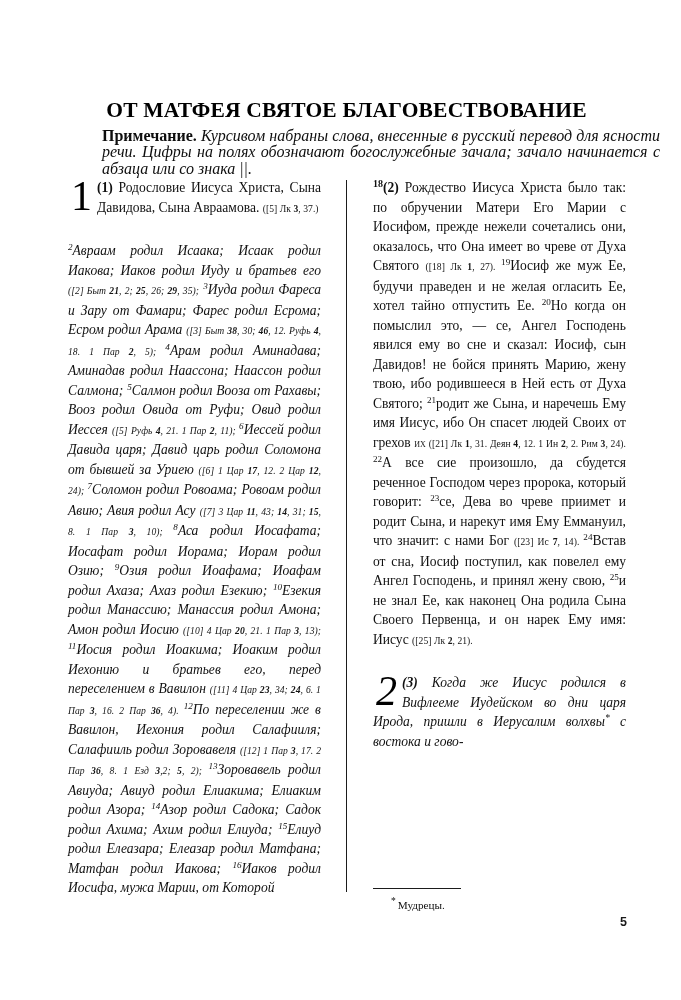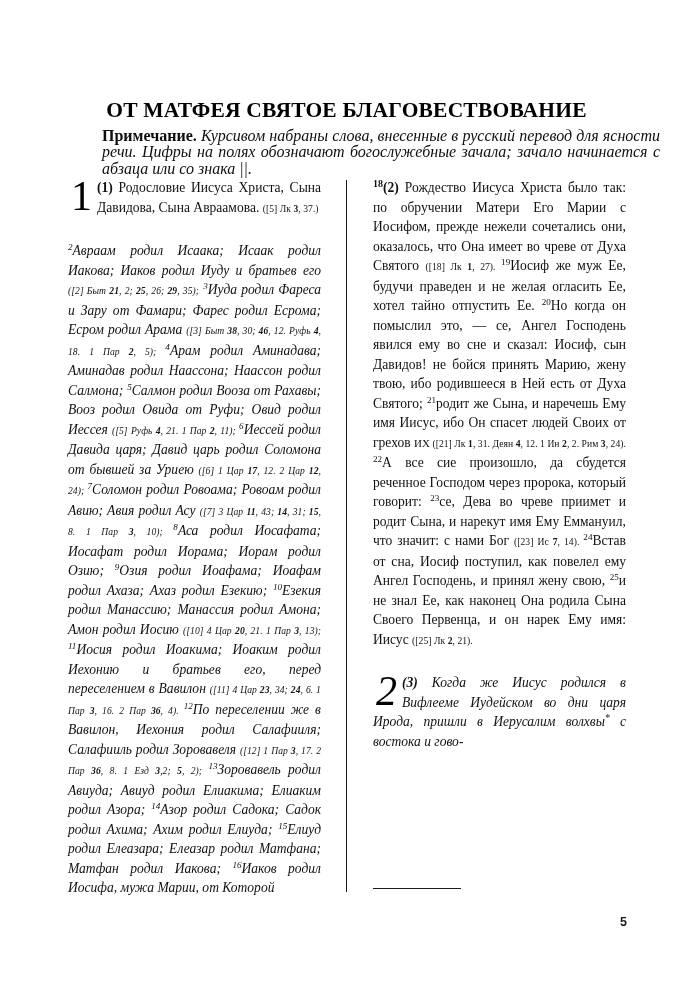--- a/index.html
+++ b/index.html
@@ -133,21 +133,21 @@
   
   .xref {
     font-size: 9.6px;
     letter-spacing: 0.05px;
     color: #141414;
   }
   .xref b { font-weight: bold; }
 
   .smallcaps {
     font-variant: small-caps;
-    font-size: 15px;
+    font-size: 11px;
   }
 
   .ftn-mark {
     font-size: 9.5px;
     vertical-align: 0.5em;
     line-height: 0;
   }
 
   
   .footnote-zone {
@@ -224,17 +224,18 @@
 
       <p class="verse-para">
         <span class="chapter-drop">2</span><span class="zachalo">(3)</span><span> Когда же Иисус родился в Вифлееме Иудейском во дни царя Ирода, пришли в Иерусалим волхвы</span><sup class="ftn-mark">*</sup><span> с востока и гово-</span>
       </p>
 
     </div>
   </div>
 
   <div class="footnote-zone">
     <div class="footnote-rule"></div>
+    <div class="footnote-text"><span class="ftn-star">*</span><span>Мудрецы.</span></div>
   </div>
 
   <div class="folio">5</div>
 
 </div>
 
 </body></html>

